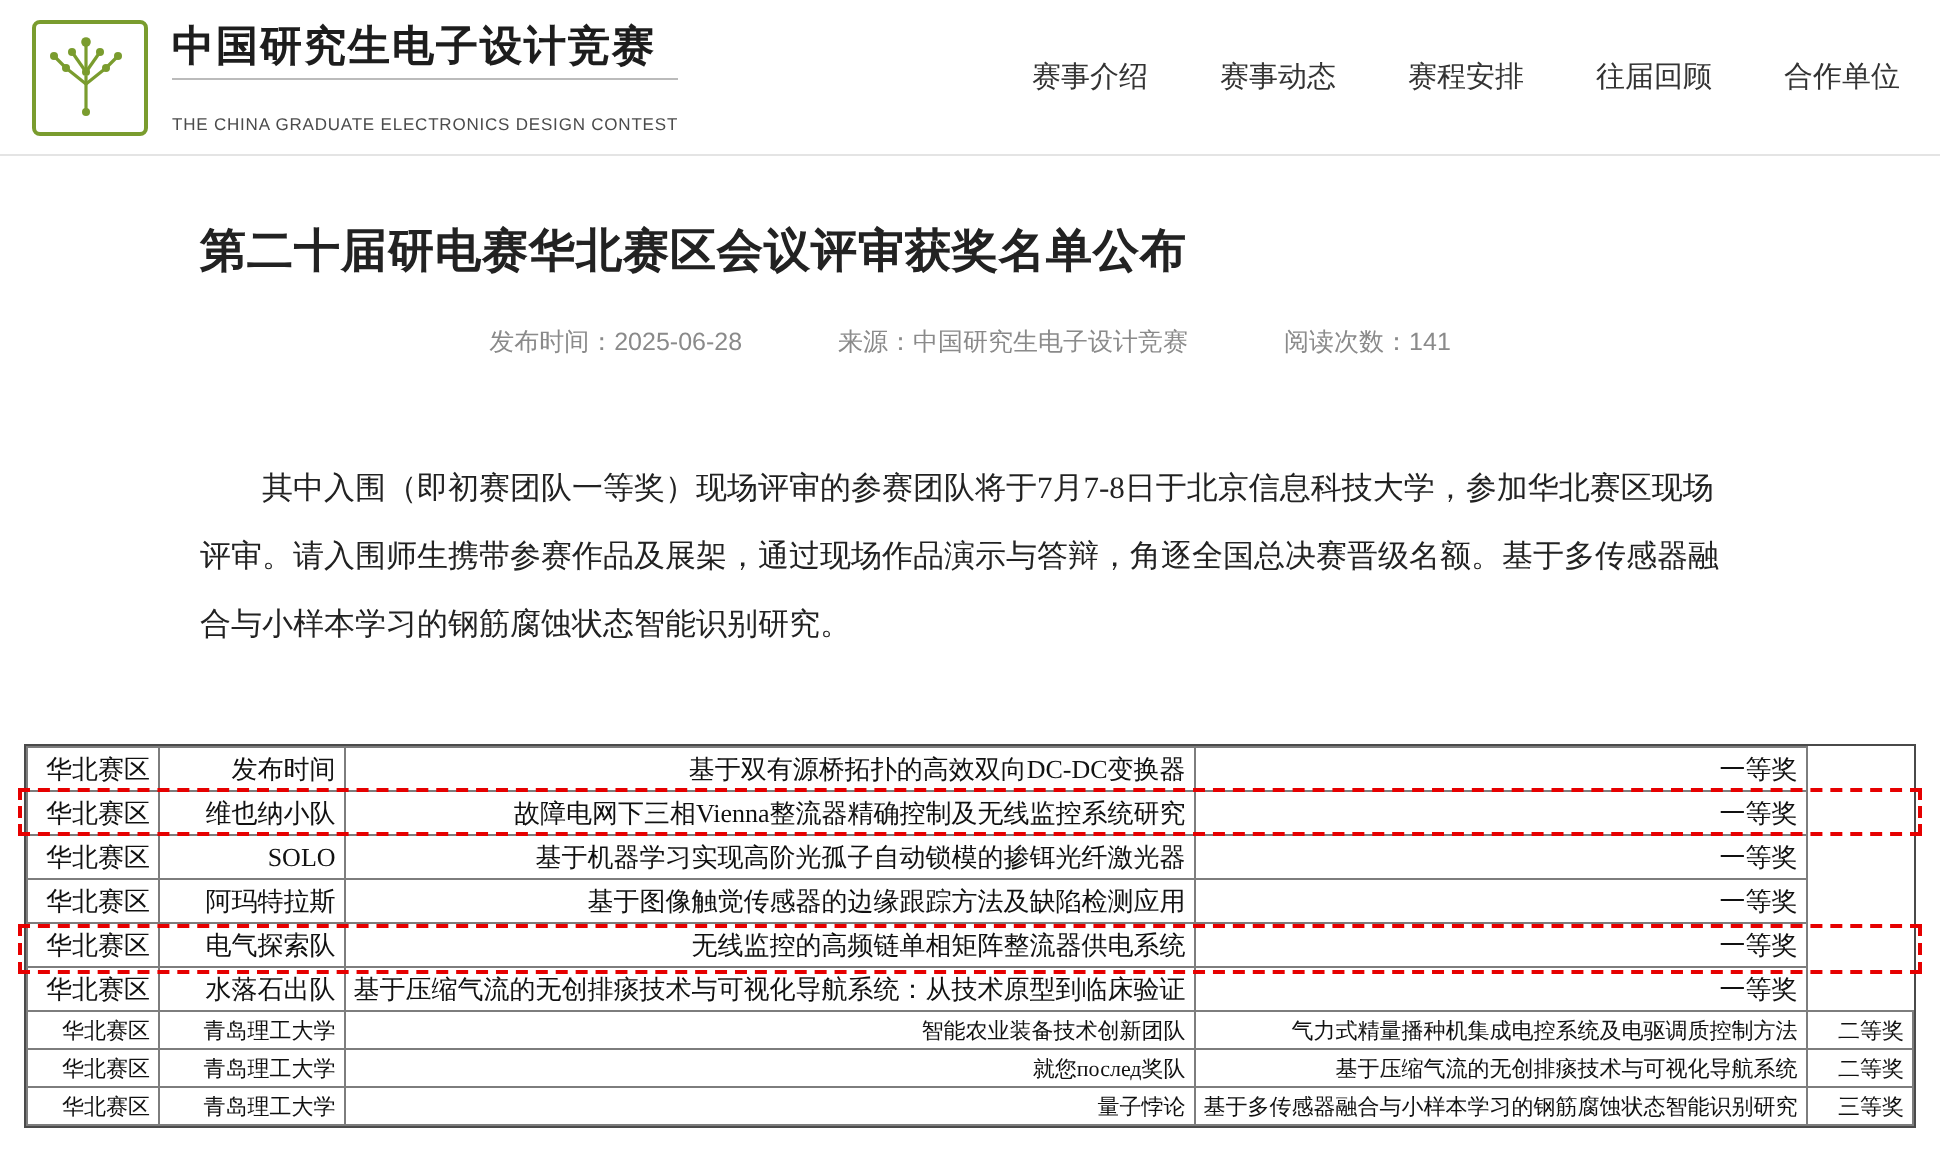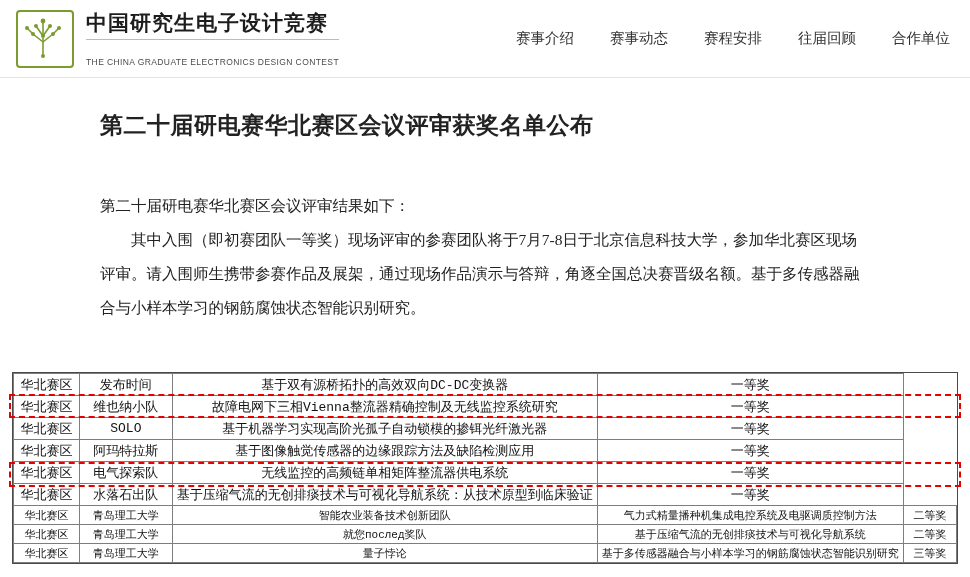--- a/index.html
+++ b/index.html
@@ -125,25 +125,24 @@
     background: #fff;
   }
   table.result-table {
     width: 100%;
     border-collapse: collapse;
     font-family: "Liberation Serif", serif;
   }
   table.result-table td {
     border: 1px solid #7d7d7d;
     padding: 0 4px;
-    text-align: center;
+    text-align: right;
     color: #111;
     white-space: nowrap;
     overflow: hidden;
-    font-family: Liberation Mono, monospace;
   }
   .rowA td { height: 21px; font-size: 13px; }
   .rowB td { height: 18px; font-size: 11px; }
   .col-region { width: 78px; }
   .col-team   { width: 160px; }
   .col-sub    { width: 150px; }
   .col-title  { }
   .col-award  { width: 92px; }
 
   
@@ -199,23 +198,33 @@
     <span class="nav-item">赛事动态</span>
     <span class="nav-item">赛程安排</span>
     <span class="nav-item">往届回顾</span>
     <span class="nav-item">合作单位</span>
   </nav>
 </div>
 
 <div class="article">
   <h1 class="article-title">第二十届研电赛华北赛区会议评审获奖名单公布</h1>
 
+  <div class="article-meta">
+    <span class="meta-item">
+      <span>发布时间：</span><span>2025-06-28</span>
+    </span>
+    <span class="meta-item">
+      <span>来源：</span><span>中国研究生电子设计竞赛</span>
+    </span>
+    <span class="meta-item">
+      <span>阅读次数：</span><span>141</span>
+    </span>
+  </div>
 
   <div class="article-body">
-    <p class="para">第二十届研电赛华北赛区会议评审结果如下：</p>
     <p class="para indent">其中入围（即初赛团队一等奖）现场评审的参赛团队将于7月7-8日于北京信息科技大学，参加华北赛区现场评审。请入围师生携带参赛作品及展架，通过现场作品演示与答辩，角逐全国总决赛晋级名额。基于多传感器融合与小样本学习的钢筋腐蚀状态智能识别研究。</p>
   </div>
 </div>
 
 <div class="table-wrap">
   <table class="result-table">
     <tbody>
       <tr class="rowA">
         <td class="col-region">华北赛区</td>
         <td class="col-team">发布时间</td>

